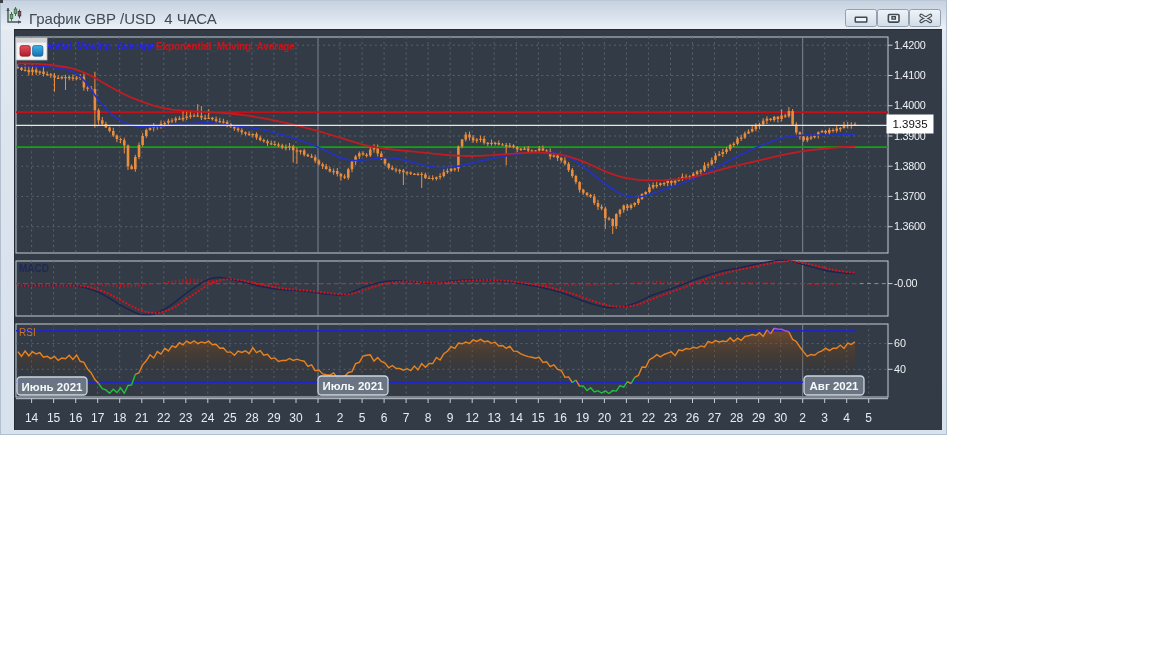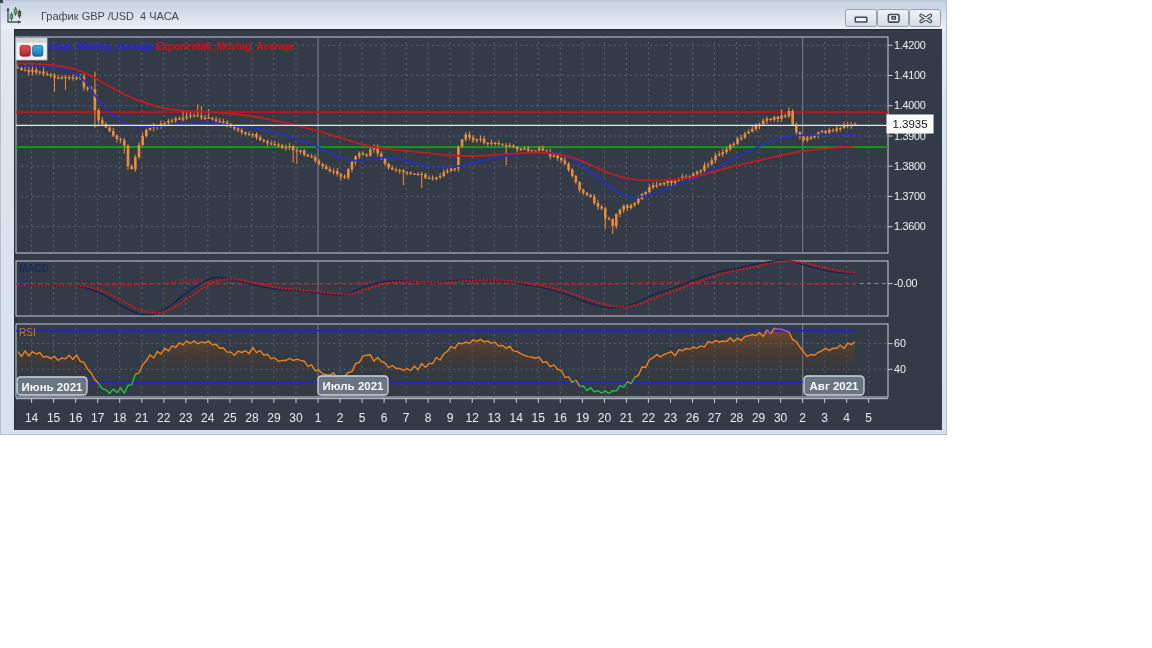--- a/index.html
+++ b/index.html
@@ -1,19 +1,19 @@
 <!DOCTYPE html>
 <html><head><meta charset="utf-8"><title>GBP/USD</title>
 <style>
 html,body{margin:0;padding:0;background:#ffffff;width:1152px;height:648px;overflow:hidden;
 font-family:"Liberation Sans",sans-serif}
 .win{position:absolute;left:0;top:0;width:945px;height:433px;
 background:linear-gradient(180deg,#c6d2e0 0px,#cfdae6 8px,#dfe7f0 20px,#ebf0f6 27px,#e3eaf1 30px,#dce4ee 120px,#d8e2ec 100%);
 border:1px solid #b2bfce;border-top-color:#bcc8d5}
-.title{position:absolute;left:40px;top:9px;font-size:11px;color:#3f4a56}
+.title{position:absolute;left:28px;top:9px;font-size:15px;color:#3f4a56}
 .client{position:absolute;left:13px;top:28px;width:927px;height:400px;background:#333b46;
 border-top:1px solid #242b34;border-left:1px solid #242b34}
 </style></head>
 <body>
 <div class="win">
  <svg width="20" height="22" viewBox="0 0 20 22" style="position:absolute;left:3px;top:4px">
       <path d="M4 3 L4 17 L17 17" stroke="#4a545e" stroke-width="1.4" fill="none"></path>
       <path d="M4 3 L2.2 6 L5.8 6 Z" fill="#4a545e"></path>
       <path d="M17 17 L14 15.2 L14 18.8 Z" fill="#4a545e"></path>
       <line x1="7.5" y1="7" x2="7.5" y2="16" stroke="#3e7a46" stroke-width="1"></line>

